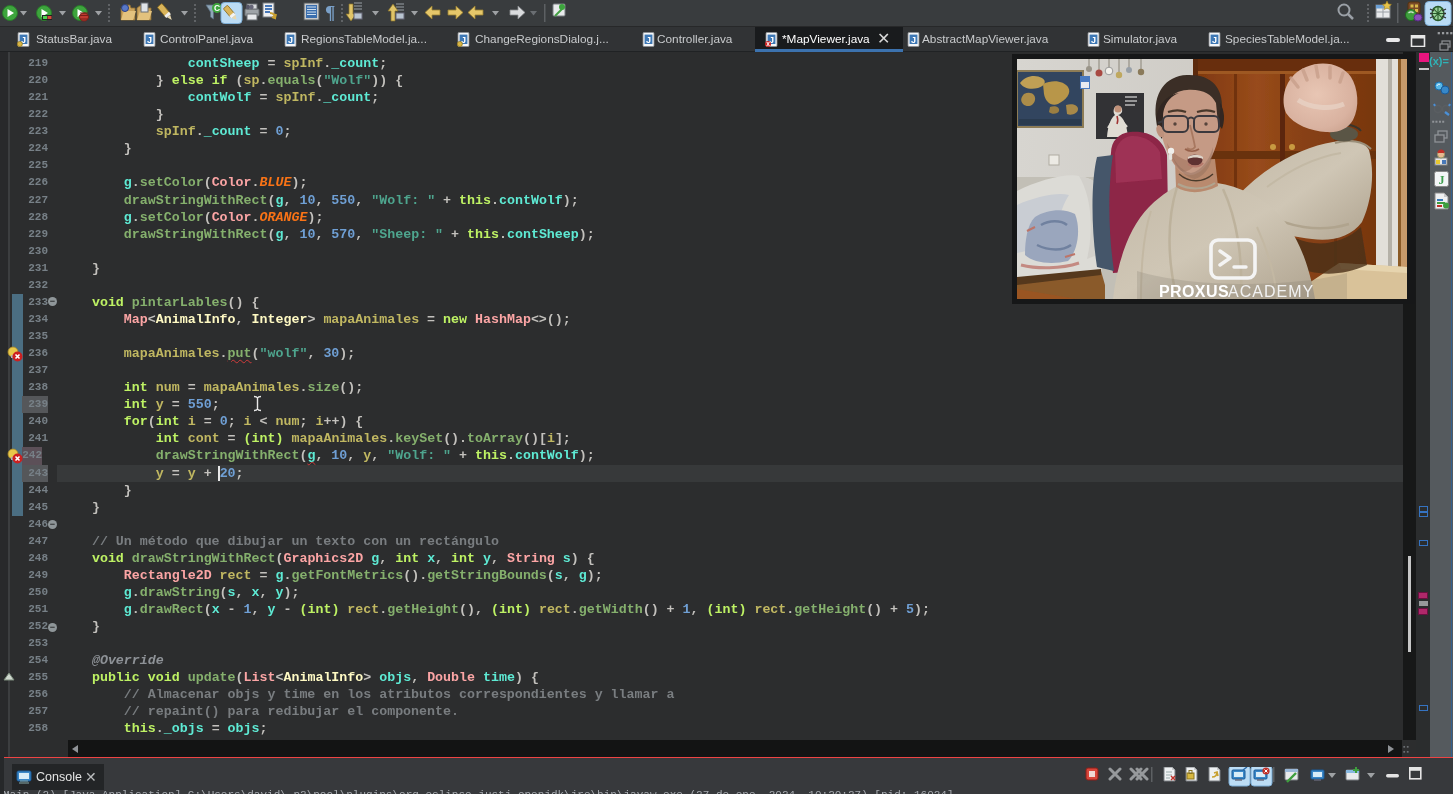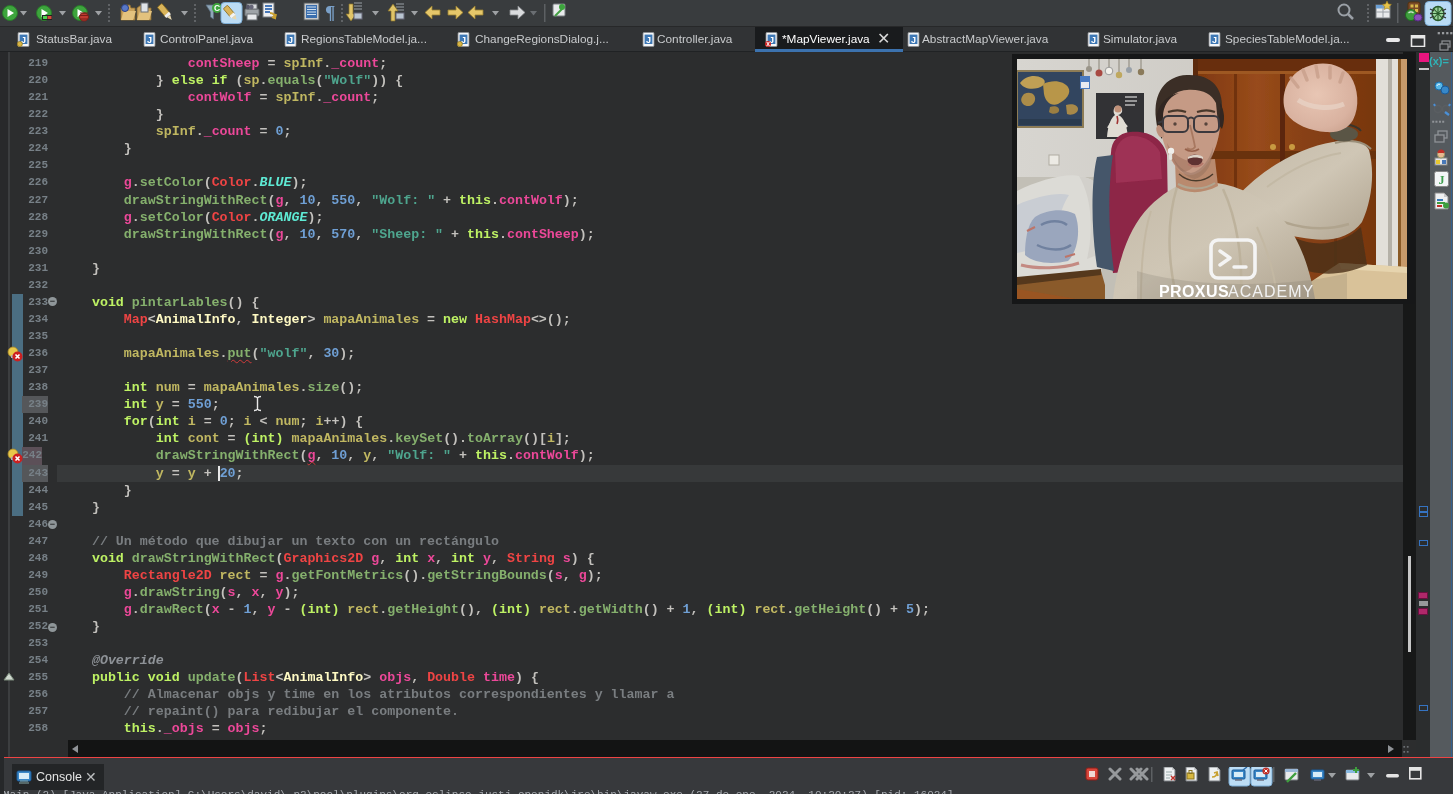--- a/index.html
+++ b/index.html
@@ -21,28 +21,28 @@
 #nums{left:0;top:55px;width:48px;font-family:"Liberation Mono",monospace;font-size:11px;font-weight:bold;line-height:17.07px;color:#778087;text-align:right}
 #nums .ln{height:17.07px}
 #nums .nh{background:#55575a;margin-left:22px;width:26px}
 #nums .nh2{background:#5c5058;margin-left:22px;width:20px}
 #code{left:60px;top:55px;font-family:"Liberation Mono",monospace;font-size:13.3px;font-weight:bold;line-height:17.07px;color:#c3c1bd;white-space:pre}
 #code .cl{height:17.07px}
 #code i{font-style:normal}
 #code i.k{color:#bef264}
 #code i.m{color:#85b06d}
 #code i.l{color:#c0b761}
-#code i.p{color:#ec4899}
-#code i.c{color:#ef4444}
+#code i.p{color:#5eead4}
+#code i.c{color:#fca5a5}
 #code i.t{color:#fef9c3}
 #code i.s{color:#4fa58e;color:#4ea58e}
 #code i.n{color:#6f9fd4}
 #code i.cm{color:#797d80}
 #code i.an{color:#8e9297;font-style:italic}
-#code i.st{color:#5eead4;font-style:italic}
+#code i.st{color:#f97316;font-style:italic}
 #code i.sq{text-decoration:underline wavy #cf3b3b 1px;text-underline-offset:2px}
 #caret{left:218px;top:466px;width:2px;height:15px;background:#e8e8e8}
 
 .fold{position:absolute;left:48px;width:9px;height:9px;border-radius:50%;background:#8f9699;color:#2c2d2e;font-size:9px;line-height:8px;text-align:center;font-weight:bold}
 
 .gerr{position:absolute;left:7px;width:16px;height:16px}
 
 #vtrack{left:1403px;top:52px;width:13px;height:688px;background:#171818}
 #vthumb{left:1408px;top:556px;width:3px;height:96px;background:#c6c6c6}
 #ruler{left:1416px;top:52px;width:14px;height:705px;background:#2b2d2e}

